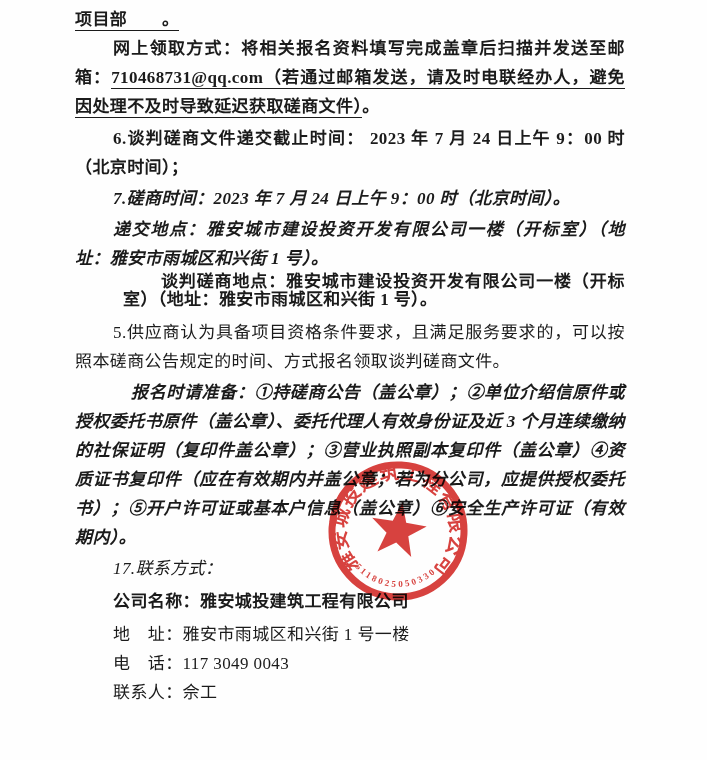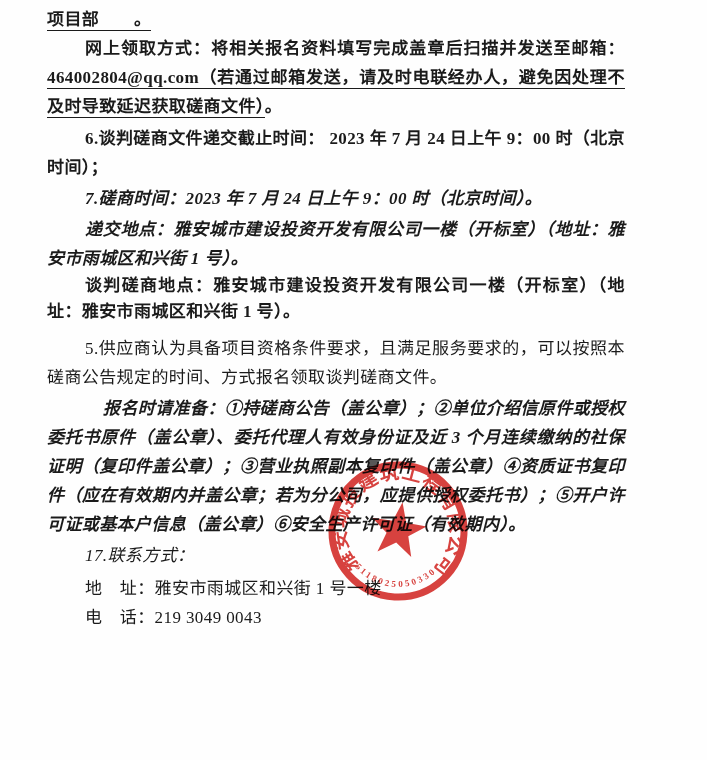--- a/index.html
+++ b/index.html
@@ -5,78 +5,80 @@
   :root{
     --seal-color:#d5322e;
     --ink:#1b1b1b;
   }
   html,body{margin:0;padding:0;background:#ffffff;}
   body{width:707px;height:760px;overflow:hidden;}
   .page{
     position:relative;
     width:707px;height:760px;
     box-sizing:border-box;
-    padding:5px 82px 0 47px;
+    padding:5px 82px 0 75px;
     background:#fefefe;
     font-family:"Liberation Serif","DejaVu Serif",serif;
     color:var(--ink);
     font-size:17px;
     line-height:29px;
     letter-spacing:0.4px;
   }
   .para{margin:0;text-align:justify;}
   .bold{font-weight:700;}
   .indent{text-indent:38px;}
   .indent-deep{text-indent:56px;}
   .ul{border-bottom:1.6px solid var(--ink);padding-bottom:1px;}
   .mt7{margin-top:3px;}
   .mt2{margin-top:2px;font-style:italic;}
   .mt1{margin-top:1px;}
   .mt9{margin-top:9px;}
   .mt4{margin-top:4px;}
-  .tight{line-height:26px;}
+  .tight{line-height:18px;margin-left:48px;}
   .seal{
     position:absolute;
     left:315px;top:448px;
     width:166px;height:166px;
     mix-blend-mode:multiply;
     opacity:0.92;
     pointer-events:none;
   }
   .seal text{font-family:"Liberation Serif","DejaVu Serif",serif;}
 </style>
 </head>
 <body>
 
 <div class="page">
 
   <p class="para bold"><span class="ul">项目部　　。</span></p>
 
-  <p class="para bold indent"><span>网上领取方式：将相关报名资料填写完成盖章后扫描并发送至邮箱：</span><span class="ul">464002804@qq.com（若通过邮箱发送，请及时电联经办人，避免因处理不及时导致延迟获取磋商文件）</span><span>。</span></p>
+  <p class="para bold indent"><span>网上领取方式：将相关报名资料填写完成盖章后扫描并发送至邮箱：</span><span class="ul">710468731@qq.com（若通过邮箱发送，请及时电联经办人，避免因处理不及时导致延迟获取磋商文件）</span><span>。</span></p>
 
   <p class="para bold indent mt7">6.谈判磋商文件递交截止时间： 2023 年 7 月 24 日上午 9：00 时（北京时间）；</p>
 
   <p class="para bold indent mt2">7.磋商时间：2023 年 7 月 24 日上午 9：00 时（北京时间）。</p>
 
 
   <p class="para bold indent mt2">递交地点：雅安城市建设投资开发有限公司一楼（开标室）（地址：雅安市雨城区和兴街 1 号）。</p>
 
   <p class="para bold indent tight">谈判磋商地点：雅安城市建设投资开发有限公司一楼（开标室）（地址：雅安市雨城区和兴街 1 号）。</p>
 
   <p class="para indent mt9">5.供应商认为具备项目资格条件要求，且满足服务要求的，可以按照本磋商公告规定的时间、方式报名领取谈判磋商文件。</p>
 
   <p class="para bold indent-deep mt2">报名时请准备：①持磋商公告（盖公章）；②单位介绍信原件或授权委托书原件（盖公章）、委托代理人有效身份证及近 3 个月连续缴纳的社保证明（复印件盖公章）；③营业执照副本复印件（盖公章）④资质证书复印件（应在有效期内并盖公章；若为分公司，应提供授权委托书）；⑤开户许可证或基本户信息（盖公章）⑥安全生产许可证（有效期内）。</p>
 
   <p class="para indent mt2">17.联系方式：</p>
 
+  <p class="para bold indent mt4">公司名称：雅安城投建筑工程有限公司</p>
 
   <p class="para indent mt4">地　址：雅安市雨城区和兴街 1 号一楼</p>
 
-  <p class="para indent">电　话：219 3049 0043</p>
+  <p class="para indent">电　话：117 3049 0043</p>
 
+  <p class="para indent">联系人：佘工</p>
 
   <svg class="seal" viewBox="-83 -83 166 166" xmlns="http://www.w3.org/2000/svg">
     <g transform="rotate(3)">
       <circle r="66" fill="none" stroke="var(--seal-color)" stroke-width="7"></circle>
       <polygon transform="rotate(6)" points="0,-29 6.8,-9.4 27.6,-9 11,3.6 17.1,23.5 0,11.6 -17.1,23.5 -11,3.6 -27.6,-9 -6.8,-9.4" fill="var(--seal-color)"></polygon>
       <defs>
         <path id="sealArcTop" d="M -34.1 39.2 A 52 52 0 1 1 34.1 39.2" fill="none"></path>
         <path id="sealArcBottom" d="M -45.9 32.1 A 56 56 0 0 0 45.9 32.1" fill="none"></path>
       </defs>
       <text font-size="19.5" font-weight="700" fill="var(--seal-color)" letter-spacing="1">

